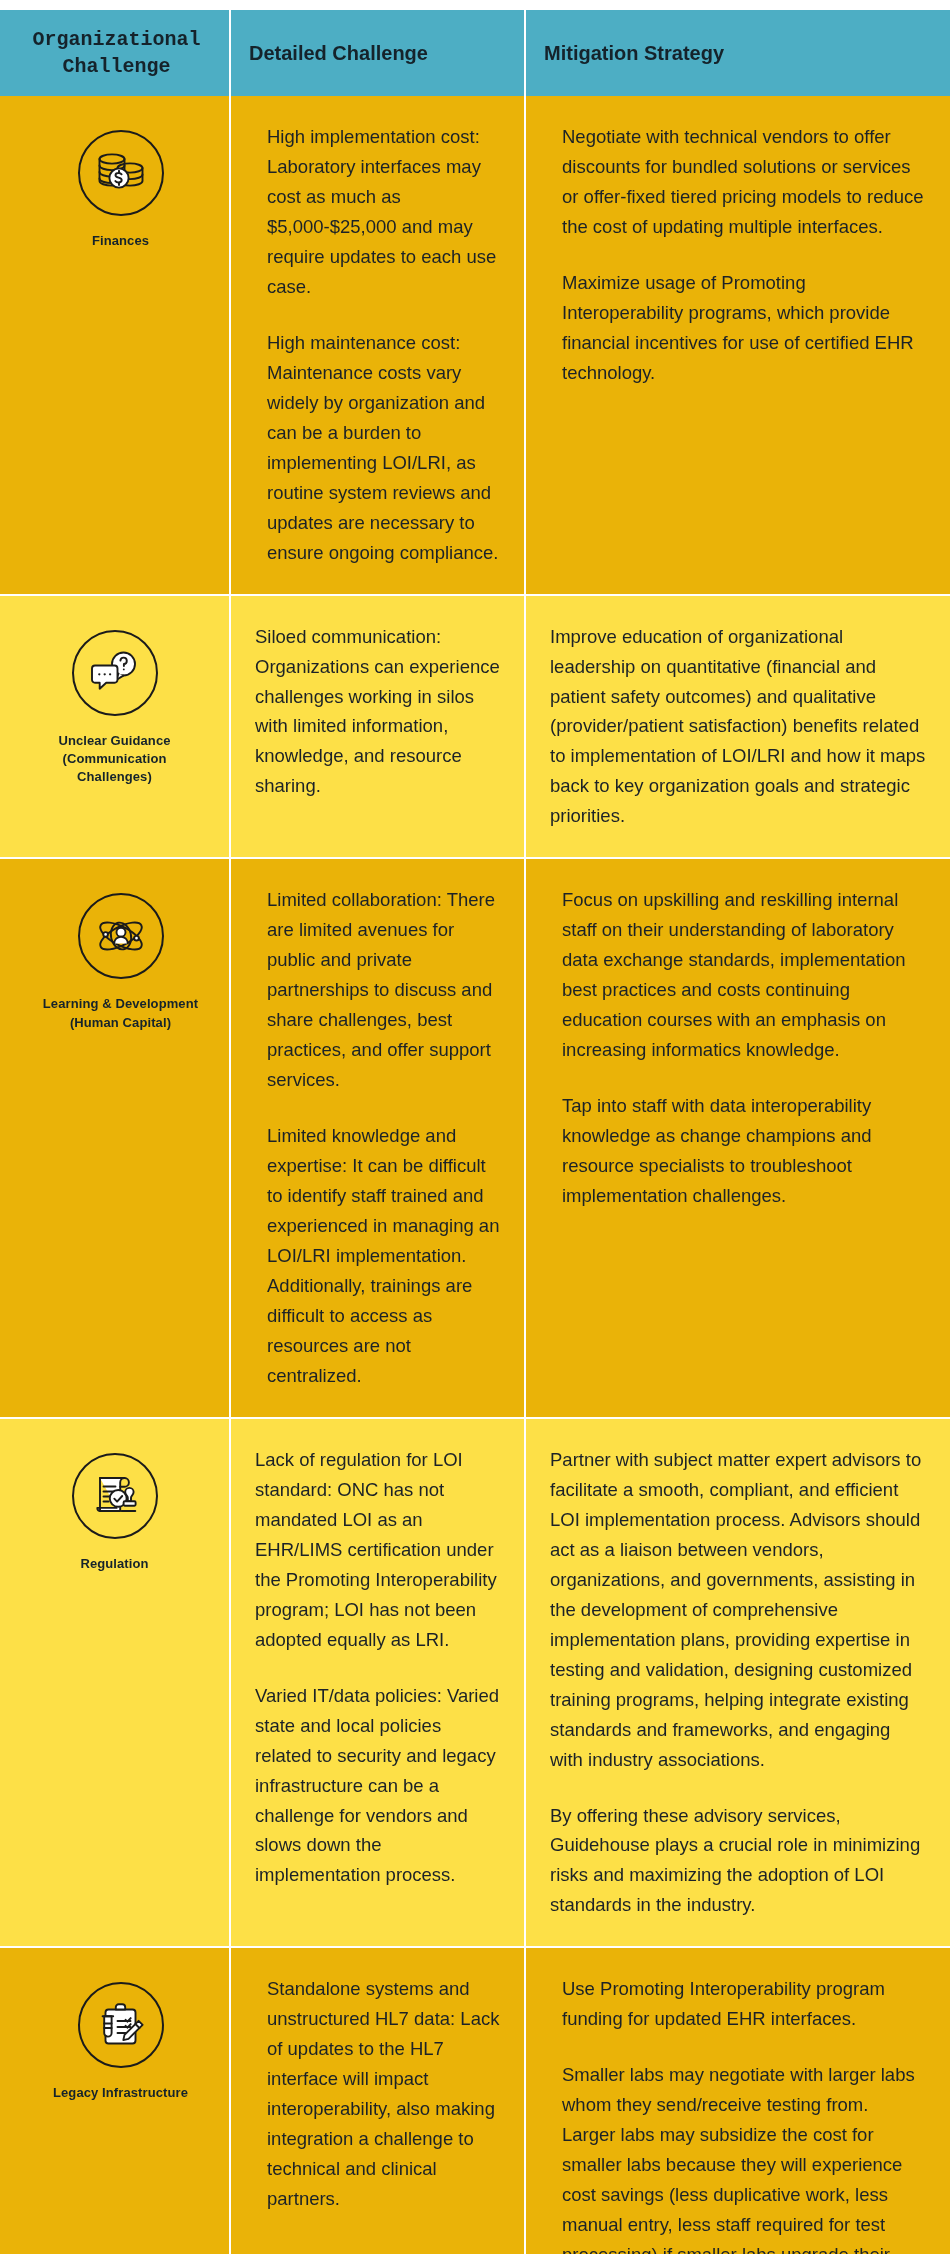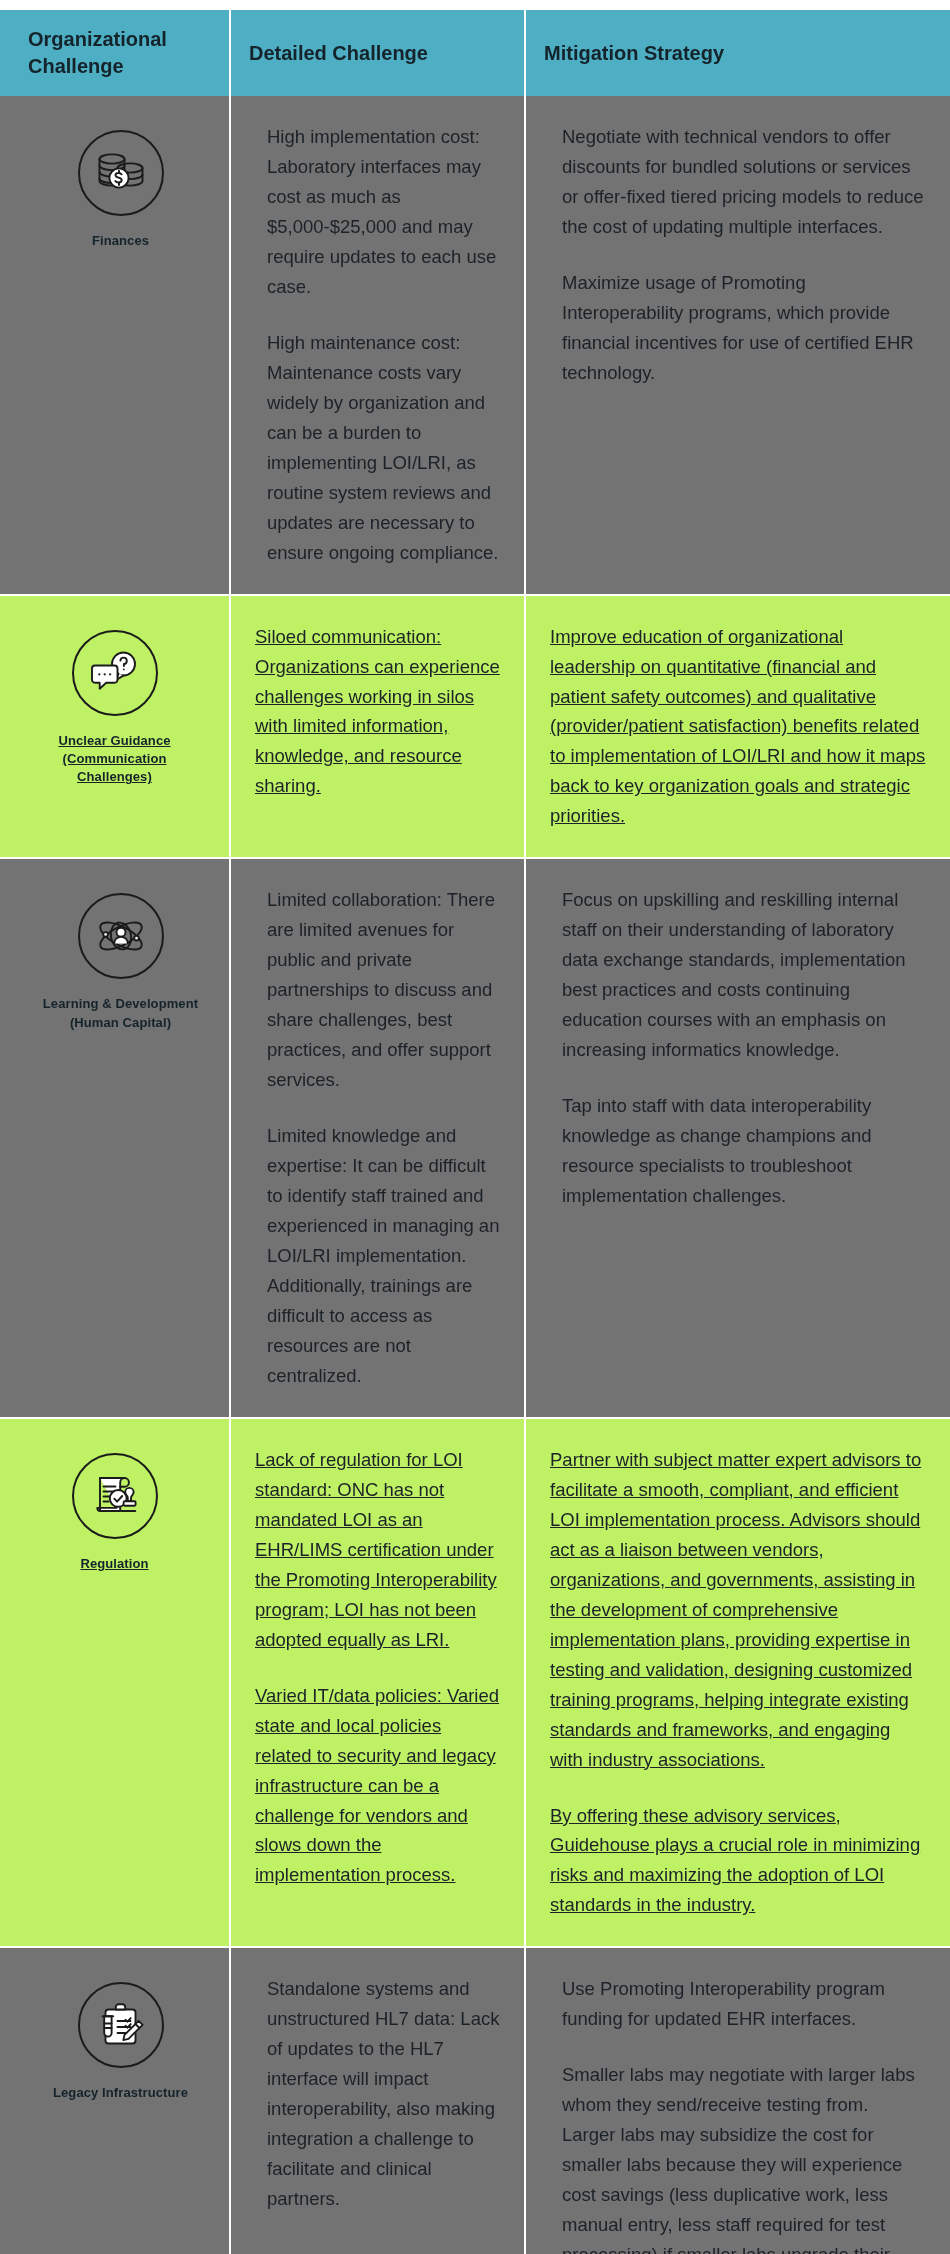--- a/index.html
+++ b/index.html
@@ -36,35 +36,35 @@
     font-size: 20px;
     font-weight: bold;
     line-height: 1.35;
     padding: 16px 18px;
     text-align: left;
     vertical-align: middle;
     border-right: 2px solid #ffffff;
     height: 78px;
   }
   thead th:last-child { border-right: none; }
-  thead th.th-center { text-align: left; padding-left: 28px; padding-right: 24px; }
+  thead th.th-center { text-align: center; padding-left: 28px; padding-right: 24px; font-family: Liberation Mono, monospace; }
 
   tbody td {
     vertical-align: top;
     padding: 26px 24px 26px 24px;
     font-size: 18.5px;
     line-height: 1.62;
     color: #1c2227;
     border-right: 2px solid #ffffff;
     border-bottom: 2px solid #ffffff;
   }
   tbody td:last-child { border-right: none; margin-left: 11px; }
 
-  tbody tr.row-alt-a td { background: #737373; padding-left: 36px; }
-  tbody tr.row-alt-b td { background: #bef264; text-decoration: underline; }
+  tbody tr.row-alt-a td { background: #eab308; padding-left: 36px; }
+  tbody tr.row-alt-b td { background: #fde047; }
 
   td.icon-cell {
     text-align: center;
     vertical-align: top;
     padding-top: 34px;
   }
   .icon-circle {
     width: 86px;
     height: 86px;
     margin: 0 auto 16px auto;
@@ -214,21 +214,21 @@
       <path d="M31.6 20.8l1.8 1.9 3.3-3.6M31.6 26.8l1.8 1.9 3.3-3.6"></path>
       <path d="M10.2 17.3h7.4v16.6a3.7 3.7 0 0 1-7.4 0z" fill="#ffffff"></path>
       <path d="M8.6 17.3h10.6M10.2 24.5h7.4M10.2 29h7.4"></path>
       <path d="M44.6 21.8l4 4-14.1 14-5.2 1.3 1.2-5.2z" fill="#ffffff"></path>
       <path d="M41.4 25l4 4"></path>
     </svg>
             </div>
             <div class="cat-label">Legacy Infrastructure</div>
           </td>
           <td>
-            <p class="para">Standalone systems and unstructured HL7 data: Lack of updates to the HL7 interface will impact interoperability, also making integration a challenge to facilitate and clinical partners.</p>
+            <p class="para">Standalone systems and unstructured HL7 data: Lack of updates to the HL7 interface will impact interoperability, also making integration a challenge to technical and clinical partners.</p>
           </td>
           <td>
             <p class="para">Use Promoting Interoperability program funding for updated EHR interfaces.</p>
             <p class="para">Smaller labs may negotiate with larger labs whom they send/receive testing from. Larger labs may subsidize the cost for smaller labs because they will experience cost savings (less duplicative work, less manual entry, less staff required for test processing) if smaller labs upgrade their systems.</p>
           </td>
         </tr>
         <tr class="row-alt-b">
           <td class="icon-cell"></td>
           <td></td>
           <td></td>

